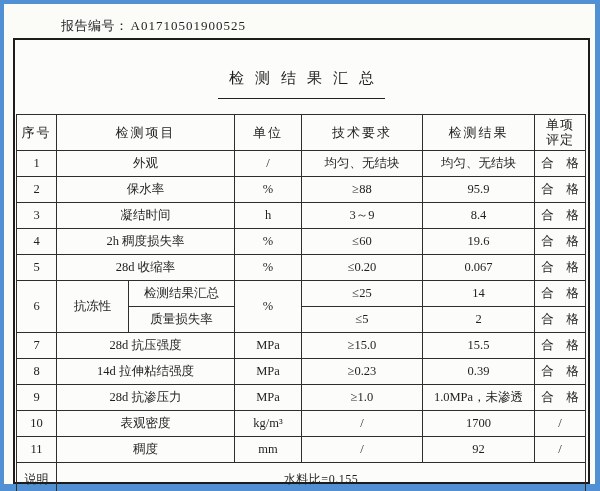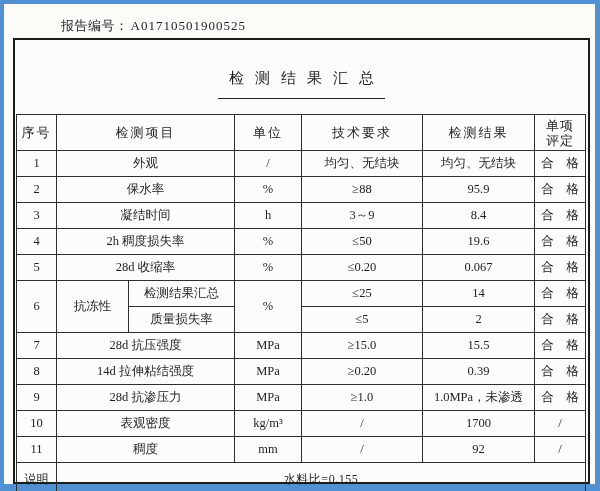--- a/index.html
+++ b/index.html
@@ -36,21 +36,21 @@
     font-size:12.5px;
   }
   table.results td,table.results th{
     border:1px solid #2e2e2e;
     text-align:center;vertical-align:middle;
     font-weight:normal;padding:0;overflow:hidden;white-space:nowrap;
   }
   table.results{border:1.5px solid #222;}
   tr.hdr{height:36px;padding-left:24px;}
   tr.hdr th{font-size:13px;letter-spacing:2px;}
-  tr.hdr th .two-line{line-height:15px;letter-spacing:1px;}
+  tr.hdr th .two-line{line-height:15px;letter-spacing:1px;font-family:Liberation Mono, monospace;}
   tr.row{height:26px;}
   tr.note-row{height:34px;font-size:12px;}
   td.note-text{text-align:left;padding-left:14px;letter-spacing:0.5px;}
 </style>
 </head>
 <body style="background: rgb(81, 145, 211);">
 
 <div class="page">
 
   <div class="report-header">
@@ -110,21 +110,21 @@
           <td colspan="2">凝结时间</td>
           <td>h</td>
           <td>3～9</td>
           <td>8.4</td>
           <td>合　格</td>
         </tr>
         <tr class="row">
           <td>4</td>
           <td colspan="2">2h 稠度损失率</td>
           <td>%</td>
-          <td>≤50</td>
+          <td>≤60</td>
           <td>19.6</td>
           <td>合　格</td>
         </tr>
         <tr class="row">
           <td>5</td>
           <td colspan="2">28d 收缩率</td>
           <td>%</td>
           <td>≤0.20</td>
           <td>0.067</td>
           <td>合　格</td>
@@ -149,21 +149,21 @@
           <td colspan="2">28d 抗压强度</td>
           <td>MPa</td>
           <td>≥15.0</td>
           <td>15.5</td>
           <td>合　格</td>
         </tr>
         <tr class="row">
           <td>8</td>
           <td colspan="2">14d 拉伸粘结强度</td>
           <td>MPa</td>
-          <td>≥0.20</td>
+          <td>≥0.23</td>
           <td>0.39</td>
           <td>合　格</td>
         </tr>
         <tr class="row">
           <td>9</td>
           <td colspan="2">28d 抗渗压力</td>
           <td>MPa</td>
           <td>≥1.0</td>
           <td>1.0MPa，未渗透</td>
           <td>合　格</td>

